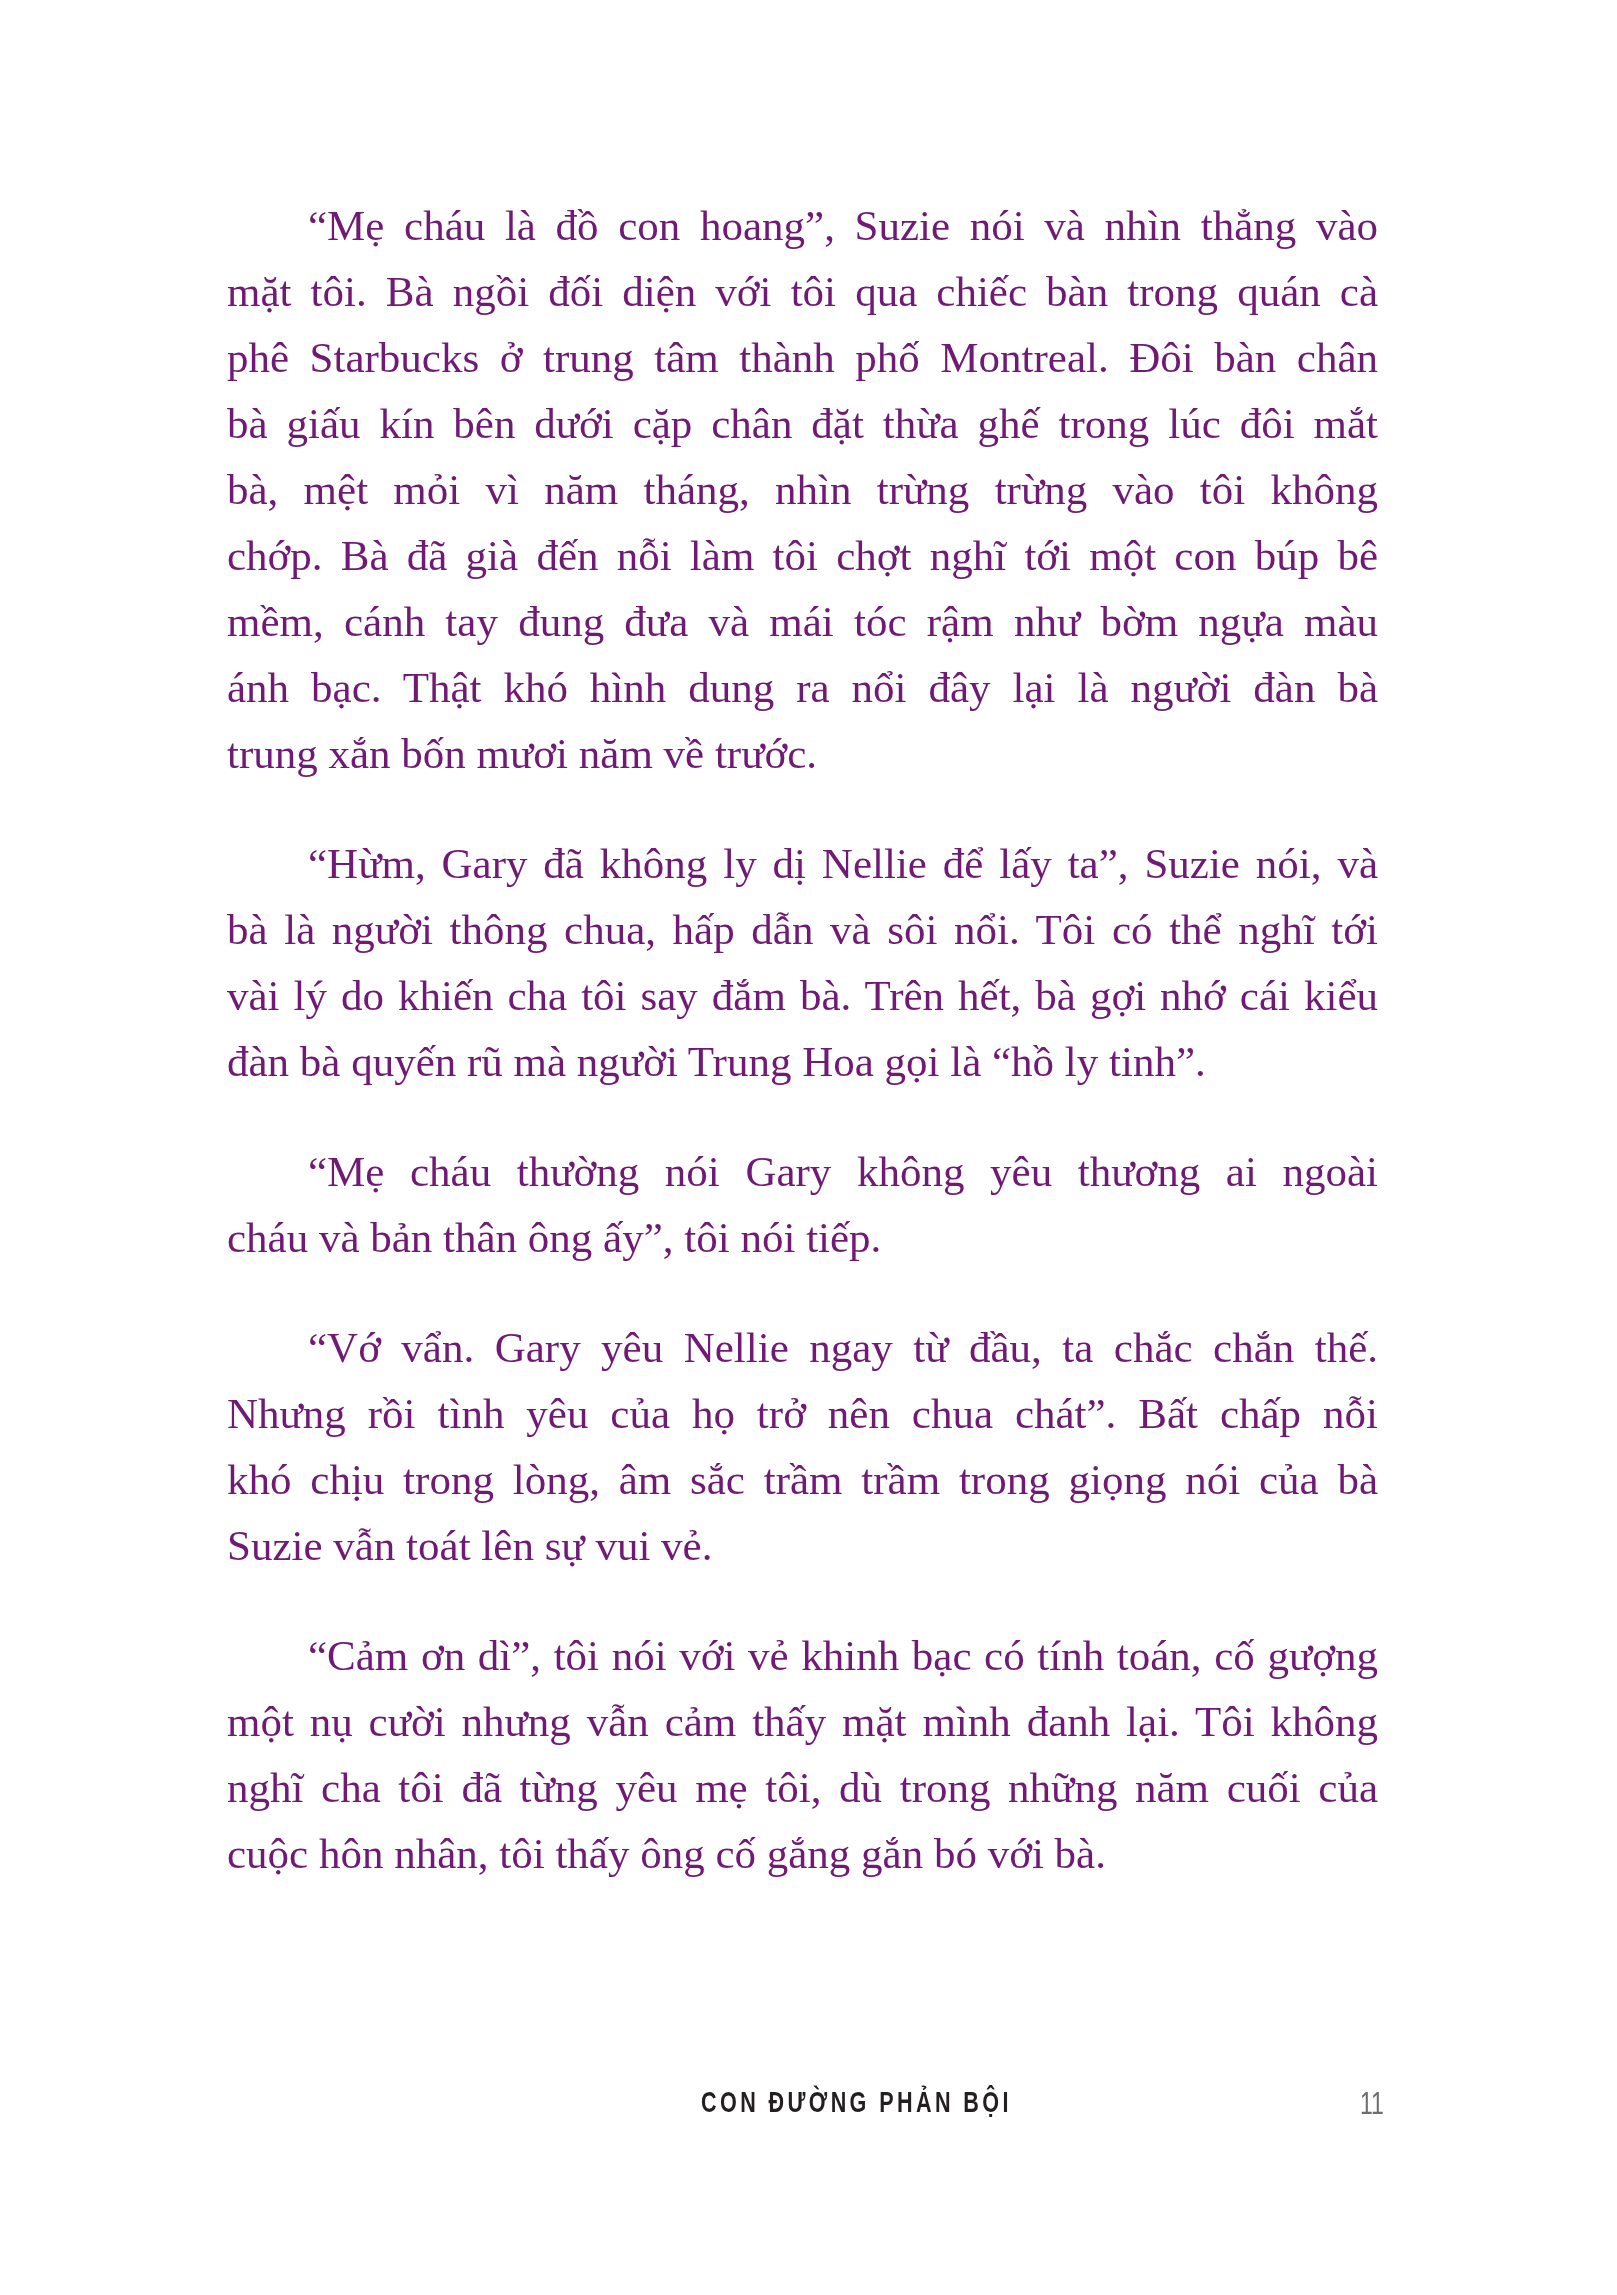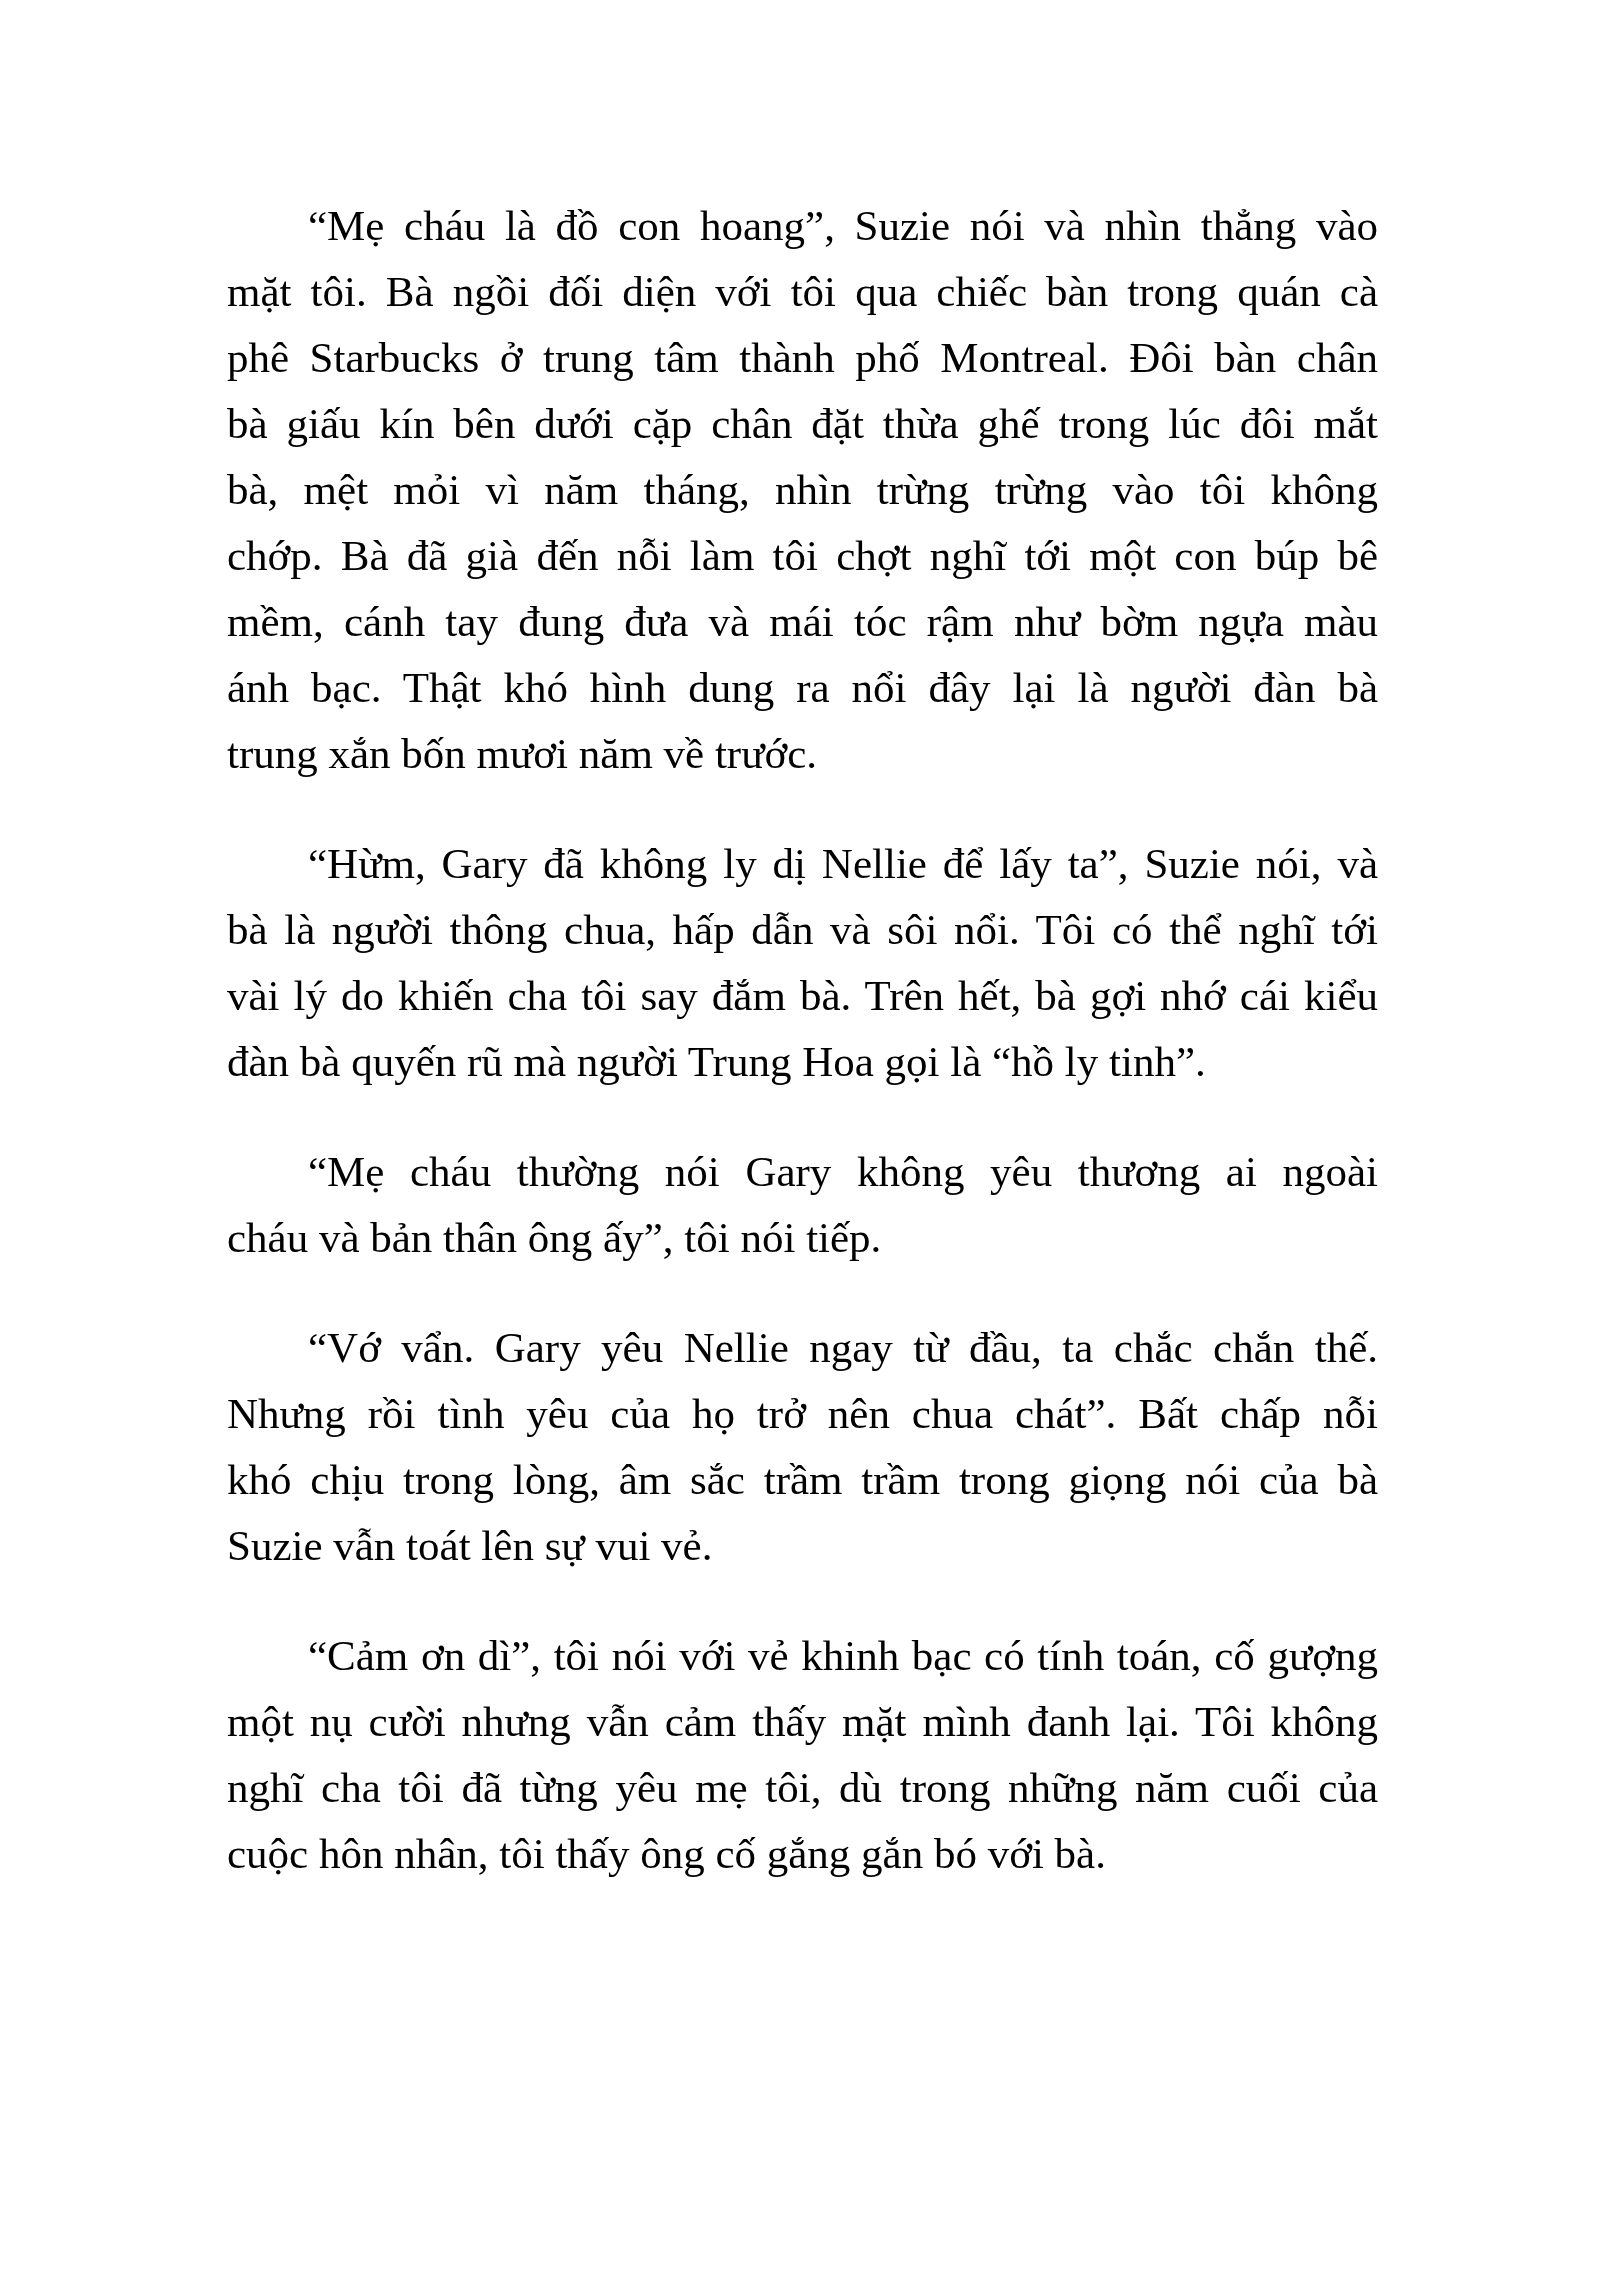--- a/index.html
+++ b/index.html
@@ -22,21 +22,21 @@
       background: #ffffff;
     }
     .text-block {
       position: absolute;
       left: 227px;
       top: 193px;
       width: 1151px;
       font-family: "Liberation Serif", "DejaVu Serif", serif;
       font-size: 43px;
       line-height: 66px;
-      color: #000000;
+      color: #701a75;
     }
     .paragraph {
       margin: 0 0 44px 0;
       text-align: justify;
       text-align-last: left;
     }
     .line {
       display: block;
       white-space: nowrap;
       text-align: justify;
@@ -117,14 +117,18 @@
 
     <div class="paragraph">
       <span class="line first">“Cảm ơn dì”, tôi nói với vẻ khinh bạc có tính toán, cố gượng</span>
       <span class="line">một nụ cười nhưng vẫn cảm thấy mặt mình đanh lại. Tôi không</span>
       <span class="line">nghĩ cha tôi đã từng yêu mẹ tôi, dù trong những năm cuối của</span>
       <span class="line last">cuộc hôn nhân, tôi thấy ông cố gắng gắn bó với bà.</span>
     </div>
 
   </div>
 
+  <div class="footer">
+    <span class="footer-title">CON ĐƯỜNG PHẢN BỘI</span>
+    <span class="page-number">11</span>
+  </div>
 </div>
 
 
 </body></html>

